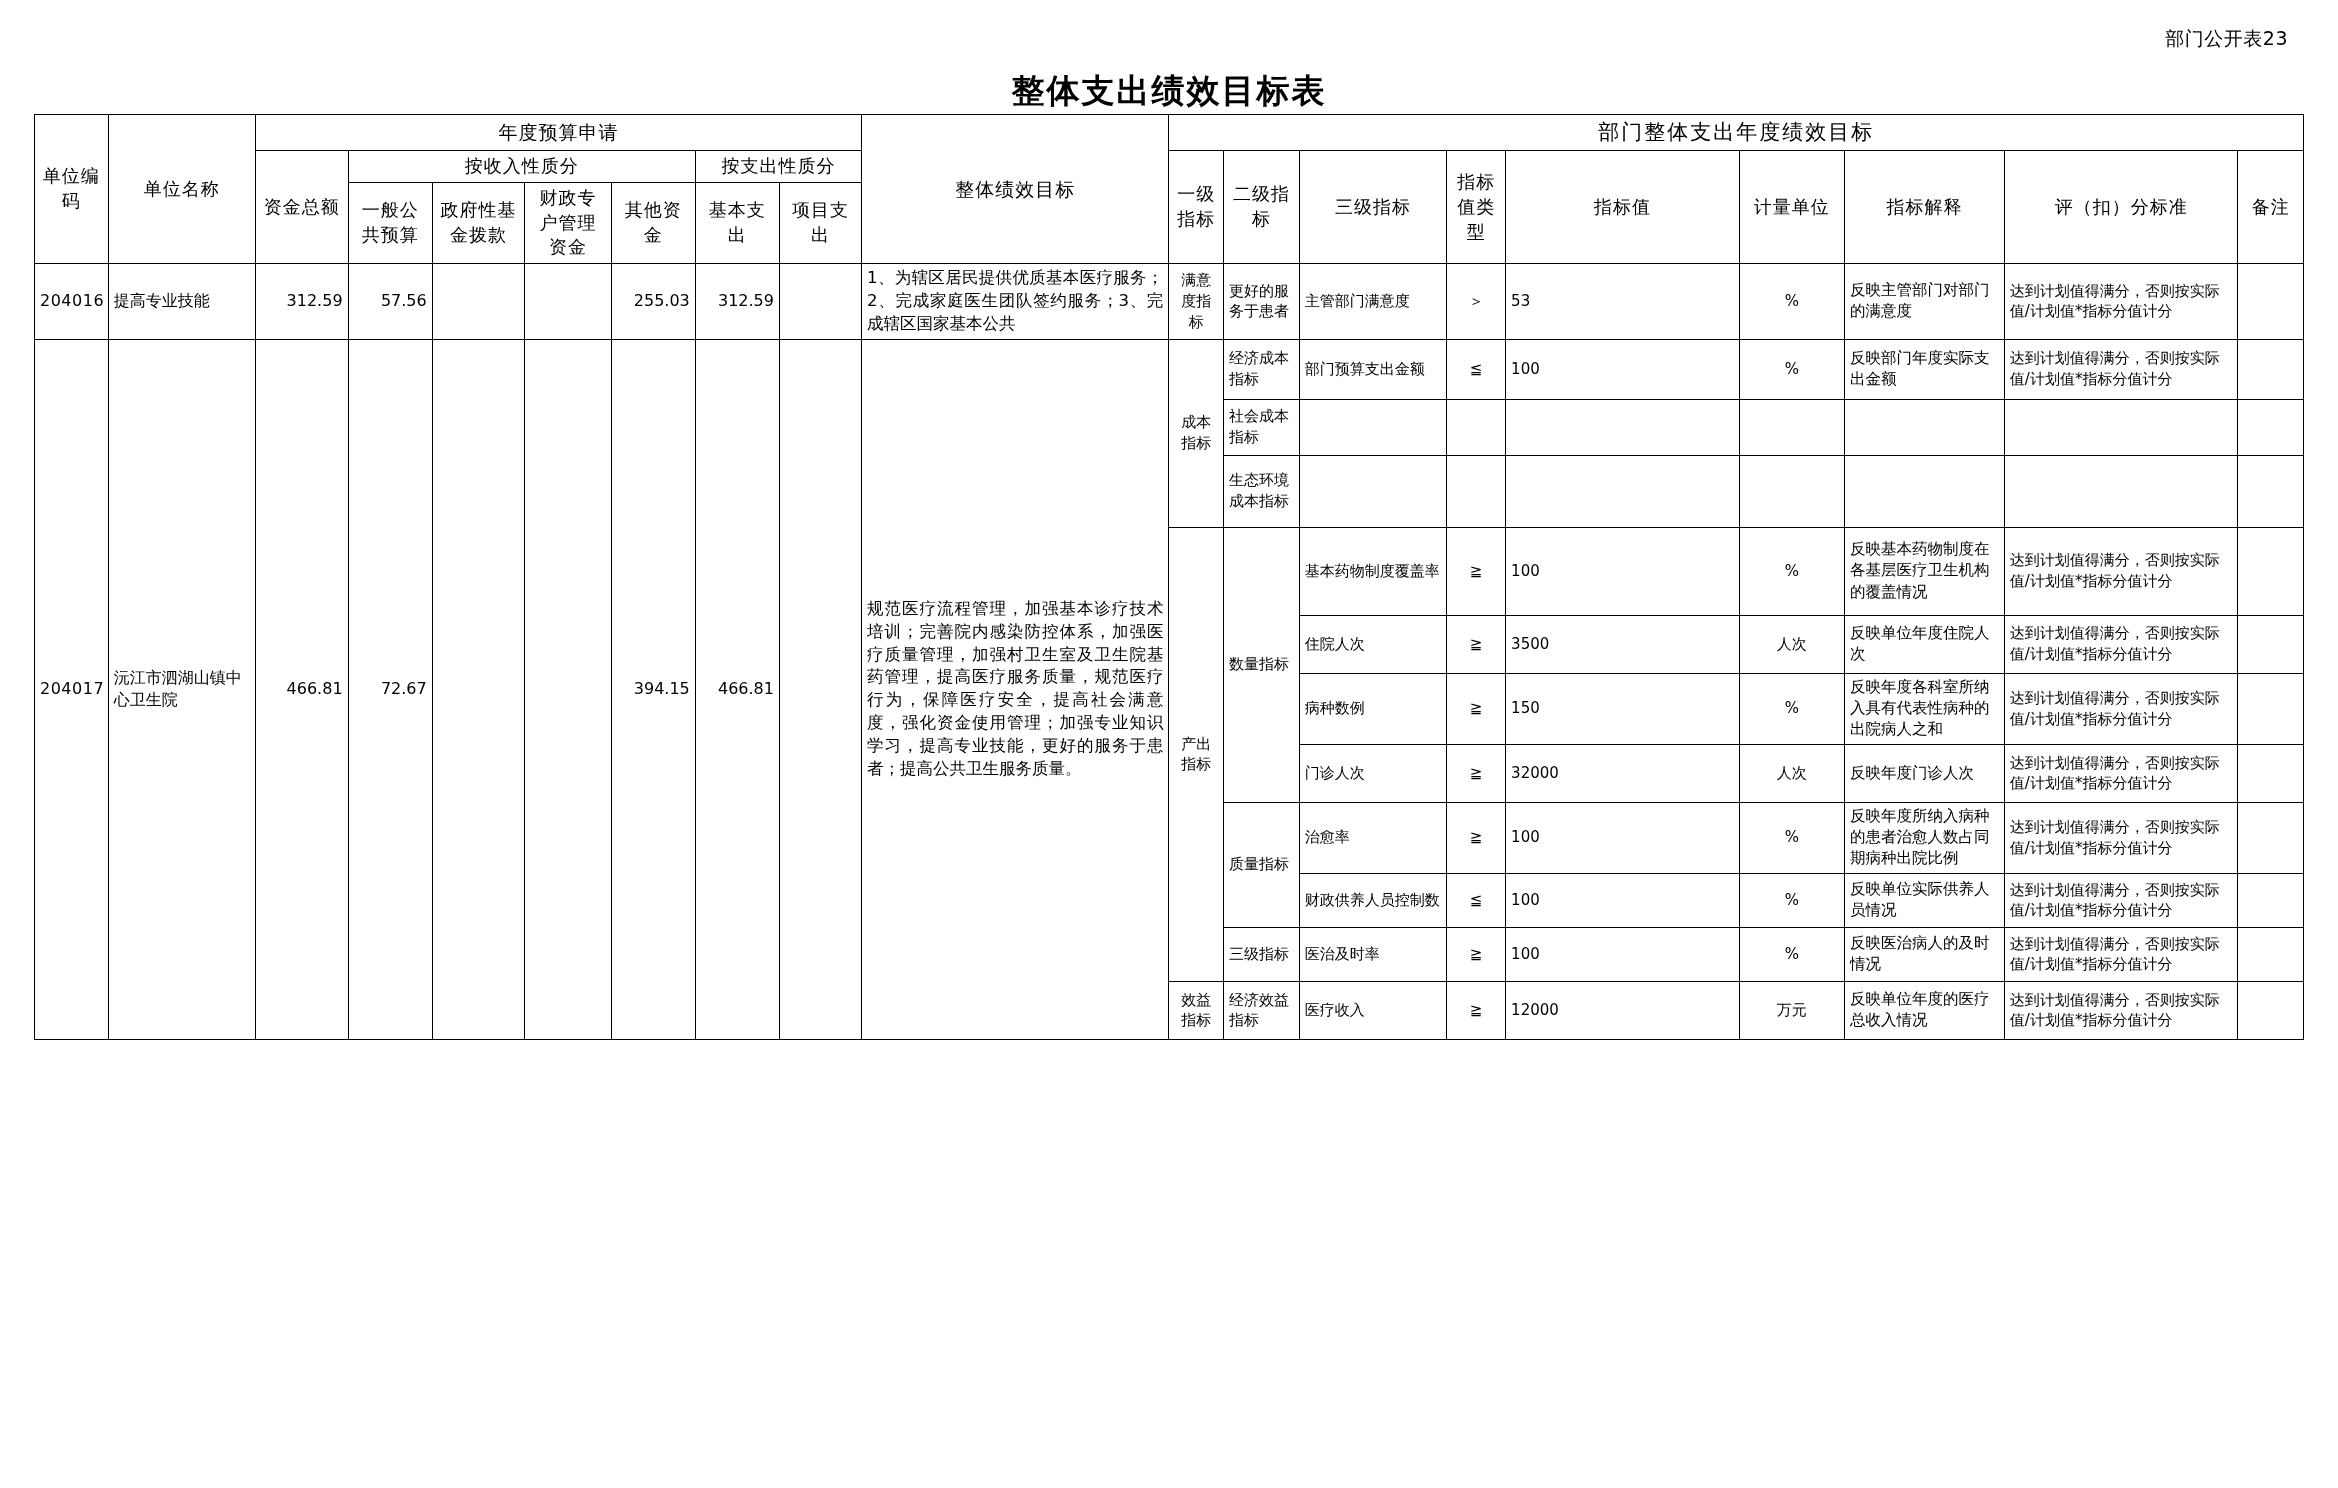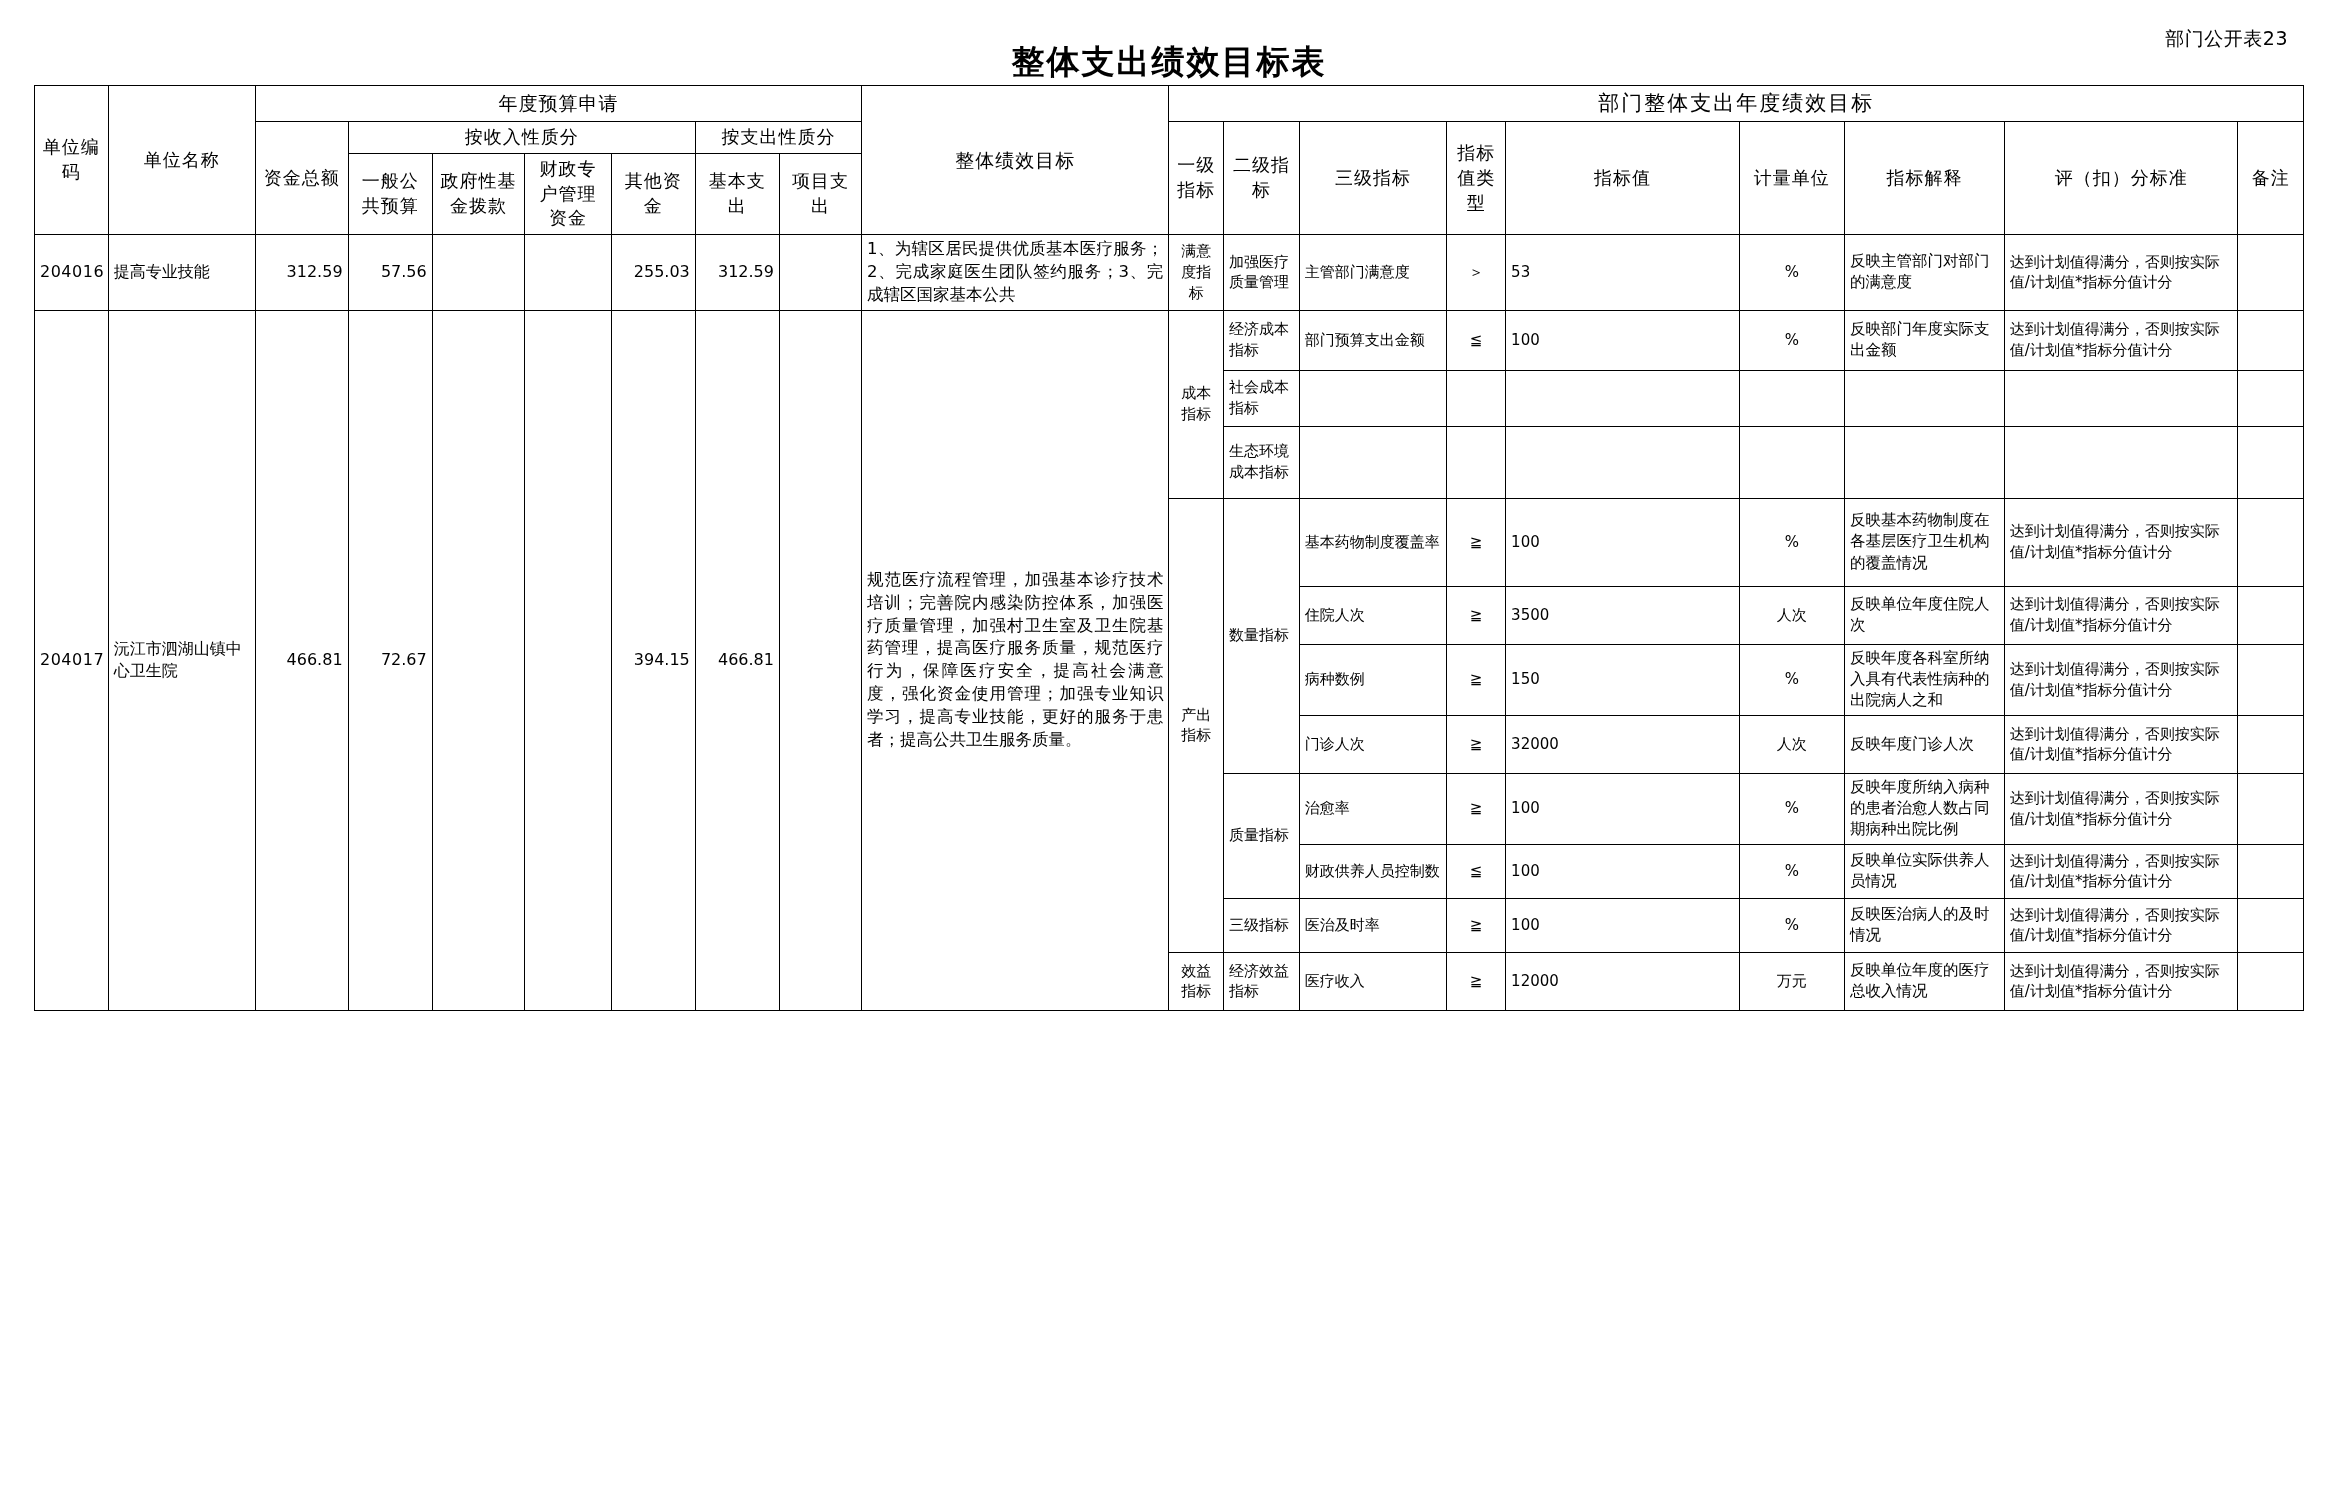--- a/index.html
+++ b/index.html
@@ -27,21 +27,21 @@
     top: 26px;
     right: 50px;
     font-size: 19px;
     letter-spacing: 0.5px;
   }
   .doc-title {
     text-align: center;
     font-size: 33px;
     font-weight: bold;
     letter-spacing: 2px;
-    padding-top: 40px;
+    padding-top: 69px;
   }
   .meta-row {
     display: flex;
     justify-content: space-between;
     align-items: flex-end;
     margin: 46px 15px 14px 15px;
     font-size: 19px;
   }
   .meta-left {
     font-weight: bold;
@@ -199,21 +199,21 @@
         <td class="r vtop">57.56</td>
         <td class="r vtop"></td>
         <td class="r vtop"></td>
         <td class="r vtop">255.03</td>
         <td class="r vtop">312.59</td>
         <td class="r vtop"></td>
         <td class="goal-text vtop">
           <span class="clip-3">1、为辖区居民提供优质基本医疗服务；2、完成家庭医生团队签约服务；3、完成辖区国家基本公共</span>
         </td>
         <td class="c small wrap-narrow">满意度指标</td>
-        <td class="l small">加强医疗质量管理</td>
+        <td class="l small">更好的服务于患者</td>
         <td class="l small">主管部门满意度</td>
         <td class="c small">＞</td>
         <td class="l small">53</td>
         <td class="c small">%</td>
         <td class="explain vtop">
           <span class="clip-2">反映主管部门对部门的满意度</span>
         </td>
         <td class="crit vtop">
           <span class="clip-3">达到计划值得满分，否则按实际值/计划值*指标分值计分</span>
         </td>

